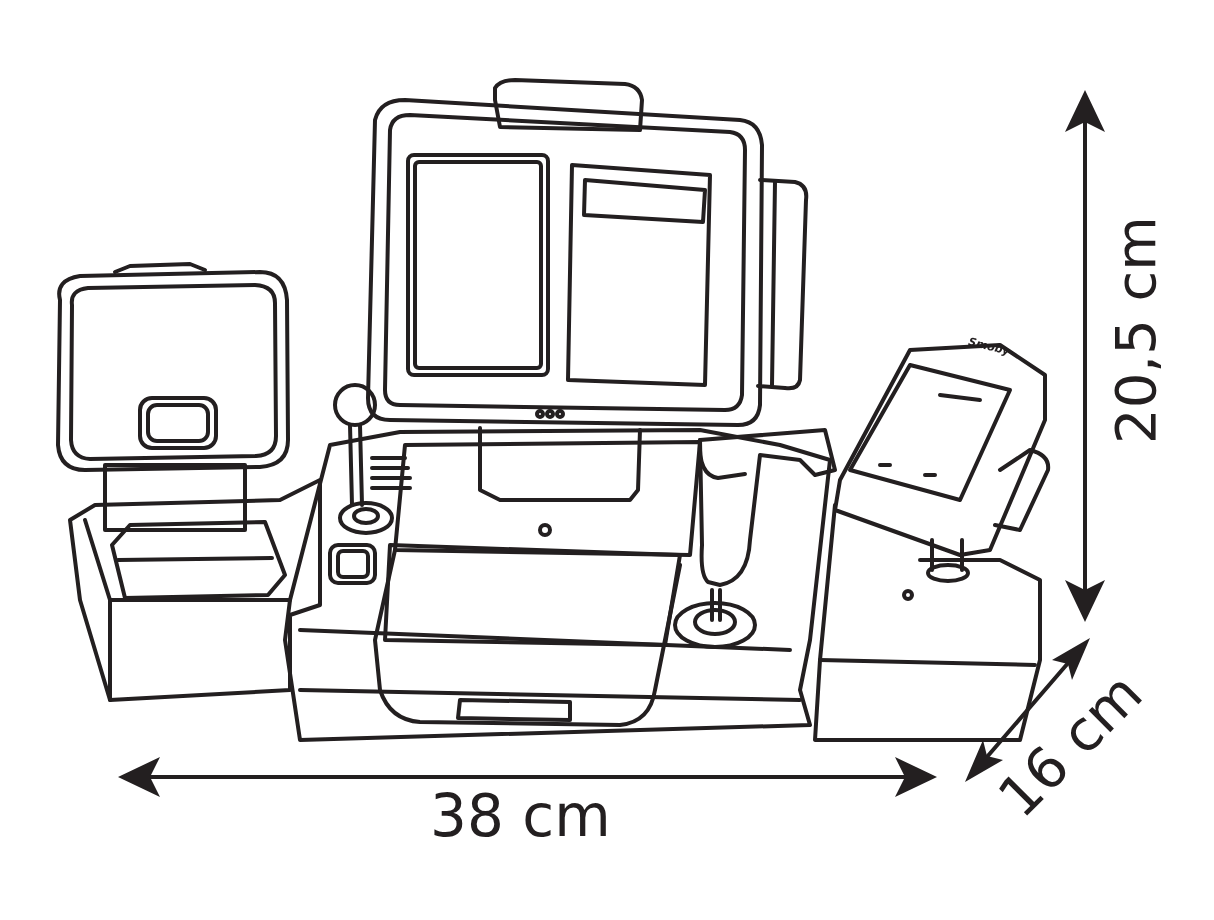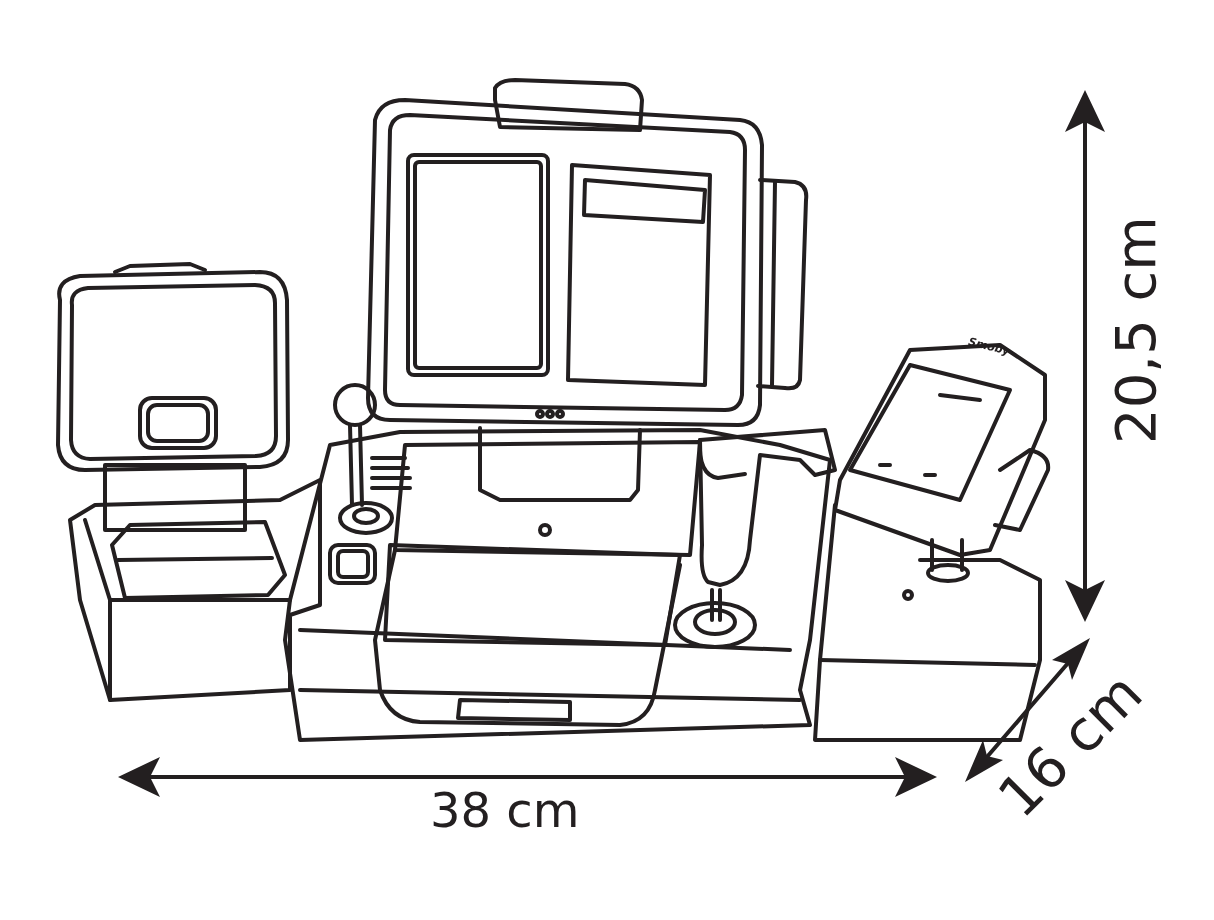--- a/index.html
+++ b/index.html
@@ -1,19 +1,19 @@
 <!DOCTYPE html>
 <html><head>
 <meta charset="utf-8">
 <style>
   html, body { margin: 0; padding: 0; background: #ffffff; }
   body { width: 1214px; height: 920px; position: relative; overflow: hidden; font-family: "DejaVu Sans", sans-serif; }
   svg { position: absolute; left: 0; top: 0; }
   .lbl { position: absolute; color: #231f20; font-family: "DejaVu Sans", sans-serif; font-weight: normal; white-space: nowrap; }
-  #w-label { left: 430px; top: 782px; font-size: 48px; }
+  #w-label { left: 430px; top: 782px; font-size: 58px; }
   #h-label { left: 1135px; top: 330px; font-size: 56px; transform: translate(-50%, -50%) rotate(-90deg); }
   #d-label { left: 1070px; top: 745px; font-size: 56px; transform: translate(-50%, -50%) rotate(-45deg); }
   #brand { position:absolute; left: 968px; top: 340px; font-size: 11px; font-style: italic; font-weight: bold; color:#231f20; transform: rotate(14deg); }
 </style>
 </head>
 <body>
 
 <svg width="1214" height="920" viewBox="0 0 1214 920">
   <g fill="none" stroke="#231f20" stroke-width="4" stroke-linejoin="round" stroke-linecap="round">
 

